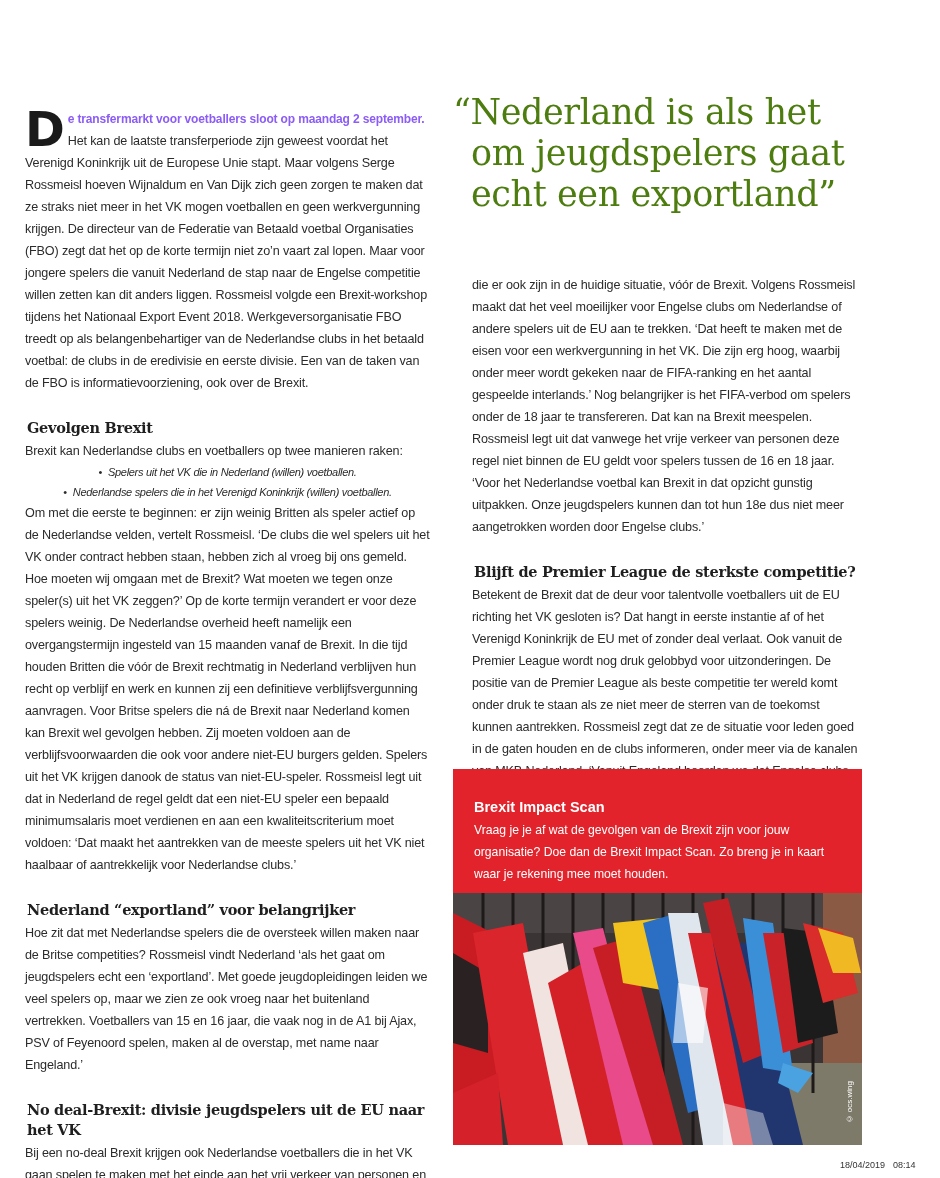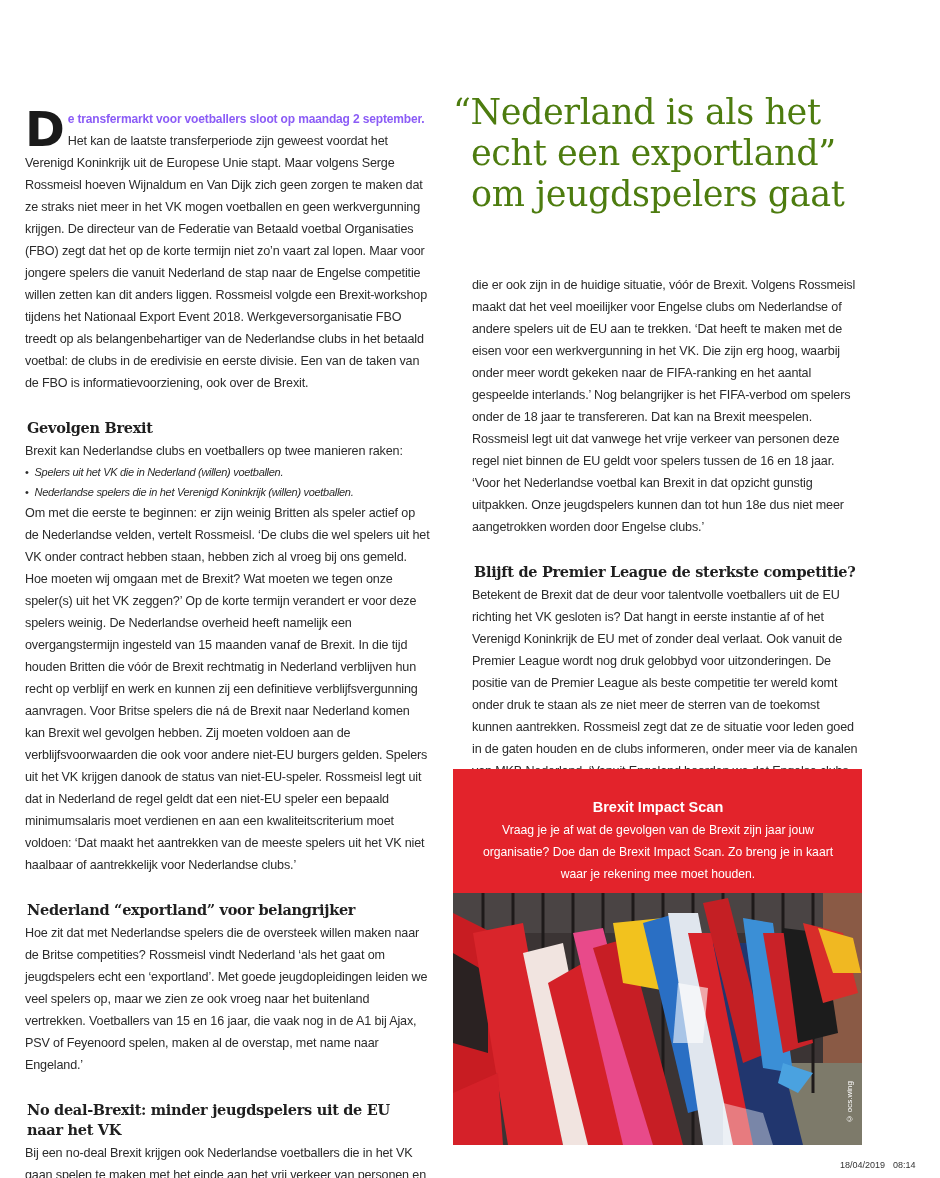--- a/index.html
+++ b/index.html
@@ -7,27 +7,27 @@
     .col { position: absolute; font-family: "Liberation Sans", sans-serif; font-size: 12.6px; line-height: 22px; letter-spacing: -0.15px; color: #2b2b2b; }
     .col p { margin: 0; }
     #col-left { left: 25px; top: 108px; width: 405px; }
     #col-right-body { left: 472px; top: 274px; width: 390px; }
     .lead-wrap { position: relative; }
     .dropcap { float: left; font-family: "DejaVu Sans", sans-serif; font-weight: bold; font-size: 48px; line-height: 40px; margin: 1px 3px 0 0; color: #1a1a1a; }
     .lead-bold { font-weight: bold; font-size: 12px; color: #8b5cf6; }
     h3.sub { font-family: "DejaVu Serif", serif; font-weight: bold; font-size: 14.5px; line-height: 20px; margin: 2px; padding: 0; color: #1f1f1f; letter-spacing: -0.3px; }
     .gap { height: 22px; }
     .bullets { list-style: none; margin: 0; padding: 0; }
-    .bullets li { font-style: italic; font-size: 11px; line-height: 20px; letter-spacing: -0.3px; }
+    .bullets li { font-style: italic; font-size: 11px; line-height: 20px; letter-spacing: -0.3px; text-align: center; }
     .bullets li::before { content: "•"; font-style: normal; margin-right: 6px; }
     #pullquote { position: absolute; left: 453px; top: 92px; width: 450px; font-family: "DejaVu Serif", serif; font-size: 35px; line-height: 41px; color: #4d7c0f; letter-spacing: -0.4px; }
     #pullquote .q-line { display: block; white-space: nowrap; }
     #pullquote .indent { padding-left: 18px; }
     #callout { position: absolute; left: 453px; top: 769px; width: 409px; background: #e3232b; color: #ffffff; font-family: "Liberation Sans", sans-serif; padding: 0; }
-    #callout .inner { padding: 28px 20px 16px 21px; text-align: center; }
+    #callout .inner { padding: 28px 20px 16px 21px; }
     #callout .title { font-weight: bold; font-size: 14.5px; line-height: 20px; margin: 0 0 2px 0; }
     #callout .body { font-size: 12.2px; line-height: 22px; margin: 0; }
     #photo { position: absolute; left: 453px; top: 893px; width: 409px; height: 252px; overflow: hidden; background: #3a3030; }
     #photo svg { display: block; }
     #credit { position: absolute; right: 8px; bottom: 22px; writing-mode: vertical-rl; transform: rotate(180deg); color: #ffffff; font-family: "Liberation Sans", sans-serif; font-size: 8px; }
     #timestamp { position: absolute; left: 840px; top: 1160px; font-family: "Liberation Sans", sans-serif; font-size: 9px; color: #333; white-space: nowrap; }
     #timestamp span + span { margin-left: 8px; }
   </style>
 </head>
 <body>
@@ -44,41 +44,41 @@
     <li>Spelers uit het VK die in Nederland (willen) voetballen.</li>
     <li>Nederlandse spelers die in het Verenigd Koninkrijk (willen) voetballen.</li>
   </ul>
   <p>Om met die eerste te beginnen: er zijn weinig Britten als speler actief op de Nederlandse velden, vertelt Rossmeisl. ‘De clubs die wel spelers uit het VK onder contract hebben staan, hebben zich al vroeg bij ons gemeld. Hoe moeten wij omgaan met de Brexit? Wat moeten we tegen onze speler(s) uit het VK zeggen?’ Op de korte termijn verandert er voor deze spelers weinig. De Nederlandse overheid heeft namelijk een overgangstermijn ingesteld van 15 maanden vanaf de Brexit. In die tijd houden Britten die vóór de Brexit rechtmatig in Nederland verblijven hun recht op verblijf en werk en kunnen zij een definitieve verblijfsvergunning aanvragen.  Voor Britse spelers die ná de Brexit naar Nederland komen kan Brexit wel gevolgen hebben. Zij moeten voldoen aan de verblijfsvoorwaarden die ook voor andere niet-EU burgers gelden. Spelers uit het VK krijgen danook de status van niet-EU-speler. Rossmeisl legt uit dat in Nederland de regel geldt dat een niet-EU speler een bepaald minimumsalaris moet verdienen en aan een kwaliteitscriterium moet voldoen: ‘Dat maakt het aantrekken van de meeste spelers uit het VK niet haalbaar of aantrekkelijk voor Nederlandse clubs.’</p>
   <div class="gap"></div>
 
   <h3 class="sub">Nederland “exportland” voor belangrijker</h3>
   <p>Hoe zit dat met Nederlandse spelers die de oversteek willen maken naar de Britse competities? Rossmeisl vindt Nederland ‘als het gaat om jeugdspelers echt een ‘exportland’. Met goede jeugdopleidingen leiden we veel spelers op, maar we zien ze ook vroeg naar het buitenland vertrekken. Voetballers van 15 en 16 jaar, die vaak nog in de A1 bij Ajax, PSV of Feyenoord spelen, maken al de overstap, met name naar Engeland.’</p>
   <div class="gap"></div>
 
-  <h3 class="sub">No deal-Brexit: minder jeugdspelers uit de EU naar het VK</h3>
+  <h3 class="sub">No deal-Brexit: divisie jeugdspelers uit de EU naar het VK</h3>
   <p>Bij een no-deal Brexit krijgen ook Nederlandse voetballers die in het VK gaan spelen te maken met het einde aan het vrij verkeer van personen en goederen. Zij komen op gelijke voet te staan met niet-EU-spelers, zoals</p>
 </div>
 
 <div id="pullquote">
   <span class="q-line">“Nederland is als het</span>
+  <span class="q-line indent">om jeugdspelers gaat</span>
   <span class="q-line indent">echt een exportland”</span>
-  <span class="q-line indent">om jeugdspelers gaat</span>
 </div>
 
 <div id="col-right-body" class="col">
   <p>die er ook zijn in de huidige situatie, vóór de Brexit. Volgens Rossmeisl maakt dat het veel moeilijker voor Engelse clubs om Nederlandse of andere spelers uit de EU aan te trekken. ‘Dat heeft te maken met de eisen voor een werkvergunning in het VK. Die zijn erg hoog, waarbij onder meer wordt gekeken naar de FIFA-ranking en het aantal gespeelde interlands.’ Nog belangrijker is het FIFA-verbod om spelers onder de 18 jaar te transfereren. Dat kan na Brexit meespelen. Rossmeisl legt uit dat vanwege het vrije verkeer van personen deze regel niet binnen de EU geldt voor spelers tussen de 16 en 18 jaar. ‘Voor het Nederlandse voetbal kan Brexit in dat opzicht gunstig uitpakken. Onze jeugdspelers kunnen dan tot hun 18e dus niet meer aangetrokken worden door Engelse clubs.’</p>
   <div class="gap"></div>
   <h3 class="sub">Blijft de Premier League de sterkste competitie?</h3>
   <p>Betekent de Brexit dat de deur voor talentvolle voetballers uit de EU richting het VK gesloten is? Dat hangt in eerste instantie af of het Verenigd Koninkrijk de EU met of zonder deal verlaat. Ook vanuit de Premier League wordt nog druk gelobbyd voor uitzonderingen. De positie van de Premier League als beste competitie ter wereld komt onder druk te staan als ze niet meer de sterren van de toekomst kunnen aantrekken. Rossmeisl zegt dat ze de situatie voor leden goed in de gaten houden en de clubs informeren, onder meer via de kanalen van MKB Nederland. ‘Vanuit Engeland hoorden we dat Engelse clubs nog éénmaal een goede slag wilden slaan om talentvolle Nederlandse jeugdspelers aan te trekken. Vooralsnog lijkt dit mee te vallen.’</p>
 </div>
 
 <div id="callout">
   <div class="inner">
     <p class="title">Brexit Impact Scan</p>
-    <p class="body">Vraag je je af wat de gevolgen van de Brexit zijn jaar jouw organisatie? Doe dan de Brexit Impact Scan. Zo breng je in kaart waar je rekening mee moet houden.</p>
+    <p class="body">Vraag je je af wat de gevolgen van de Brexit zijn voor jouw organisatie? Doe dan de Brexit Impact Scan. Zo breng je in kaart waar je rekening mee moet houden.</p>
   </div>
 </div>
 
 <div id="photo">
   <svg width="409" height="252" viewBox="0 0 409 252">
 
     <rect x="0" y="0" width="409" height="252" fill="#3b3434"></rect>
     <rect x="0" y="0" width="409" height="40" fill="#4a4444"></rect>
     <rect x="370" y="0" width="39" height="190" fill="#8a5a45"></rect>
     <rect x="300" y="170" width="109" height="82" fill="#7d7a6a"></rect>

